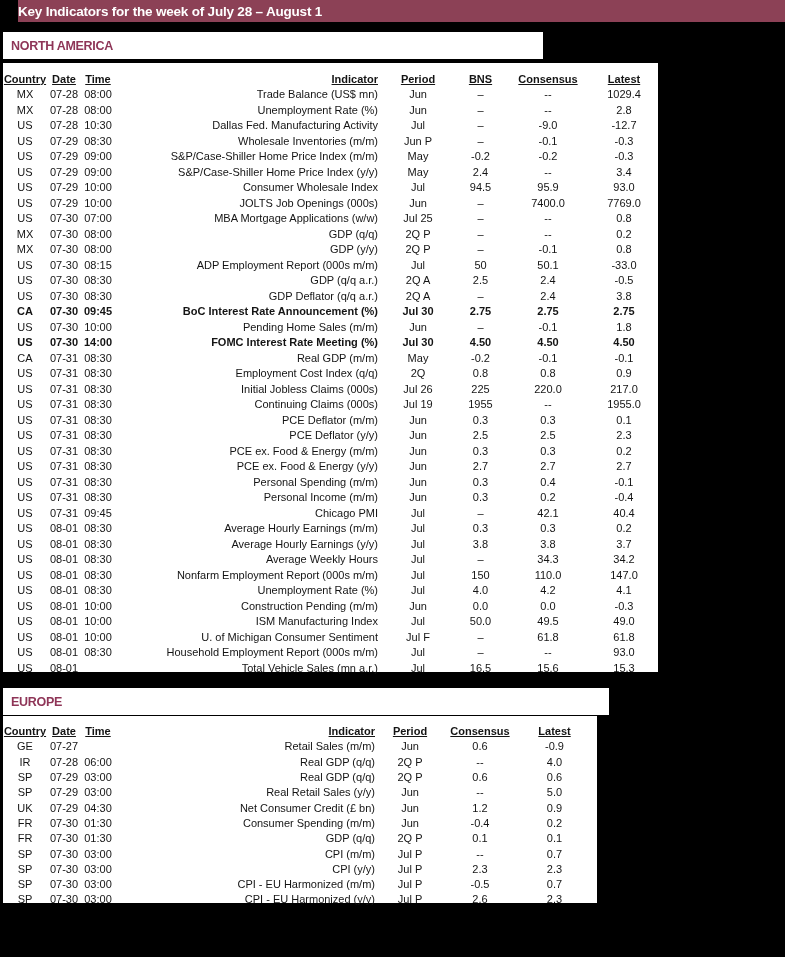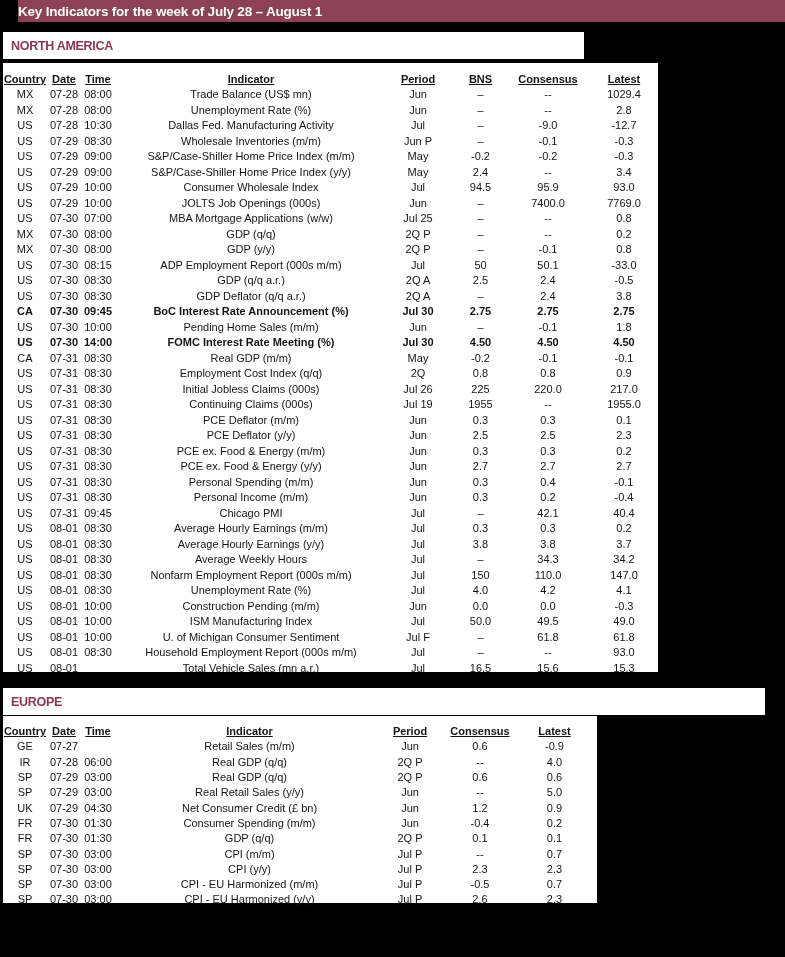--- a/index.html
+++ b/index.html
@@ -29,22 +29,22 @@
   }
   .band{
     position:absolute;background:#fff;
     display:flex;align-items:center;
   }
   .band-label{
     color:var(--heading-text);
     font-weight:bold;font-size:12.5px;letter-spacing:-0.3px;
     padding-left:8px;
   }
-  #na-band{left:3px;top:32px;width:581px;height:27px;}
-  #eu-band{left:3px;top:688px;width:762px;height:27px;}
+  #na-band{left:3px;top:32px;width:540px;height:27px;}
+  #eu-band{left:3px;top:688px;width:606px;height:27px;}
   .tablebox{
     position:absolute;background:#fff;
     padding-top:8px;
     font-size:11px;
   }
   #na-table{left:3px;top:63px;width:655px;height:609px;}
   #eu-table{left:3px;top:716px;width:594px;height:187px;}
   .row{
     display:grid;
     align-items:center;
@@ -53,21 +53,21 @@
   #eu-table .row{height:15.3px;}
   .row.header{height:16px;font-weight:bold;}
   #na-table .row{grid-template-columns:44px 34px 34px 263px 80px 45px 90px 62px;}
   #eu-table .row{grid-template-columns:44px 34px 34px 260px 70px 70px 79px;}
   .cell{
     text-align:center;
     white-space:nowrap;
     overflow:hidden;
     line-height:1;
   }
-  .cell.c4{text-align:center;padding-left:9px;}
+  .cell.c4{text-align:right;padding-left:9px;}
   .row.bold{font-weight:bold;}
   .hd{text-decoration:underline;}
 </style>
 </head>
 <body>
 
 <div class="titlebar">
   <span class="title">Key Indicators for the week of July 28 – August 1</span>
 </div>
 

